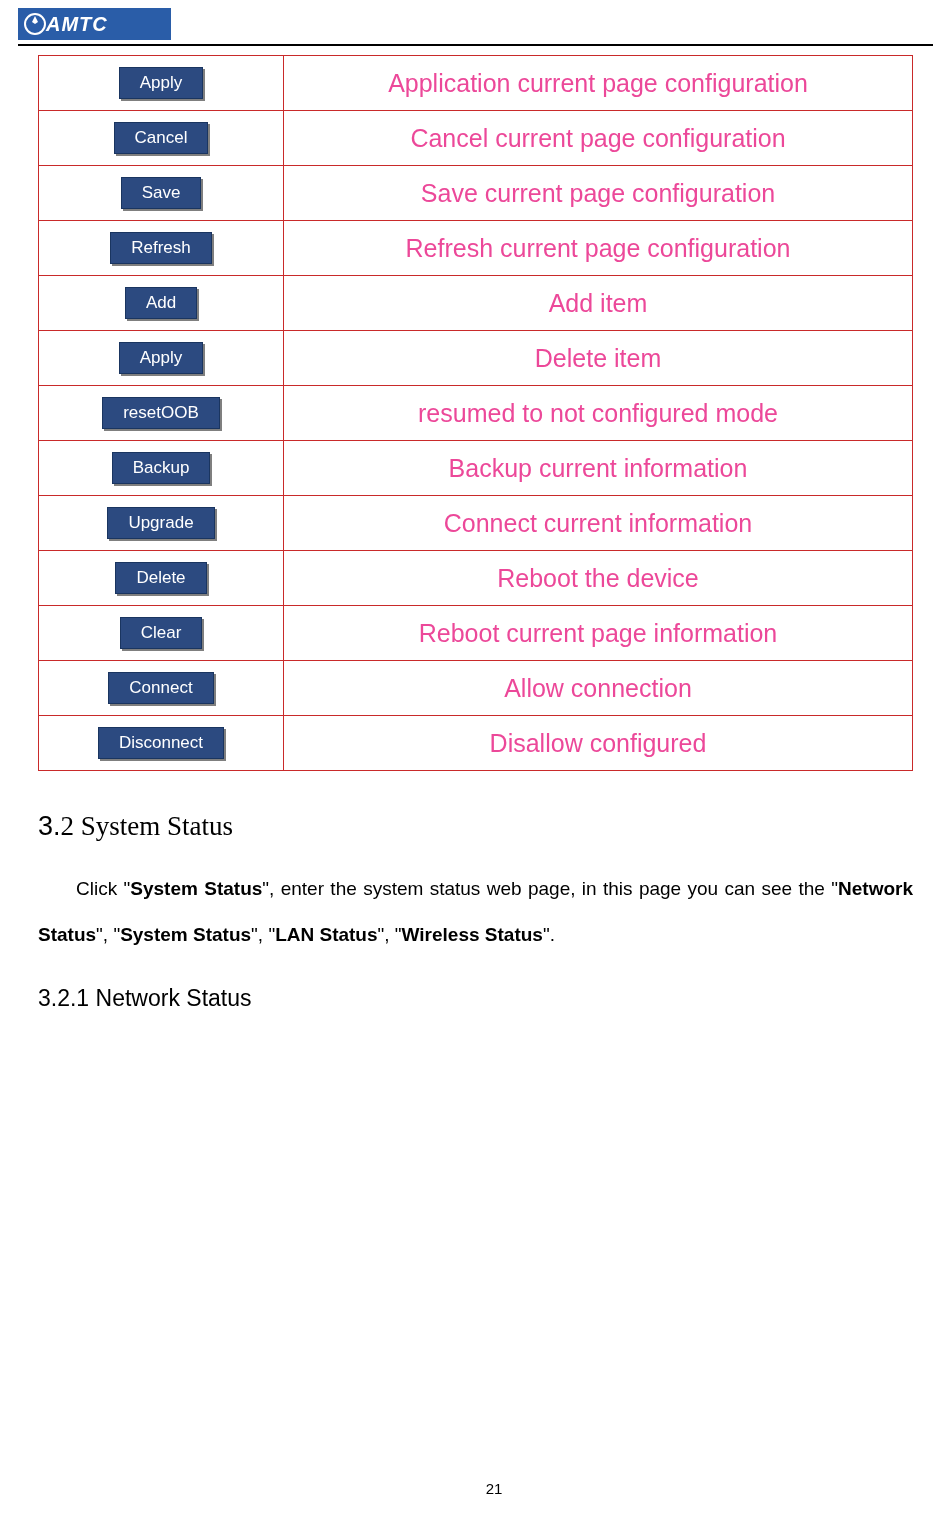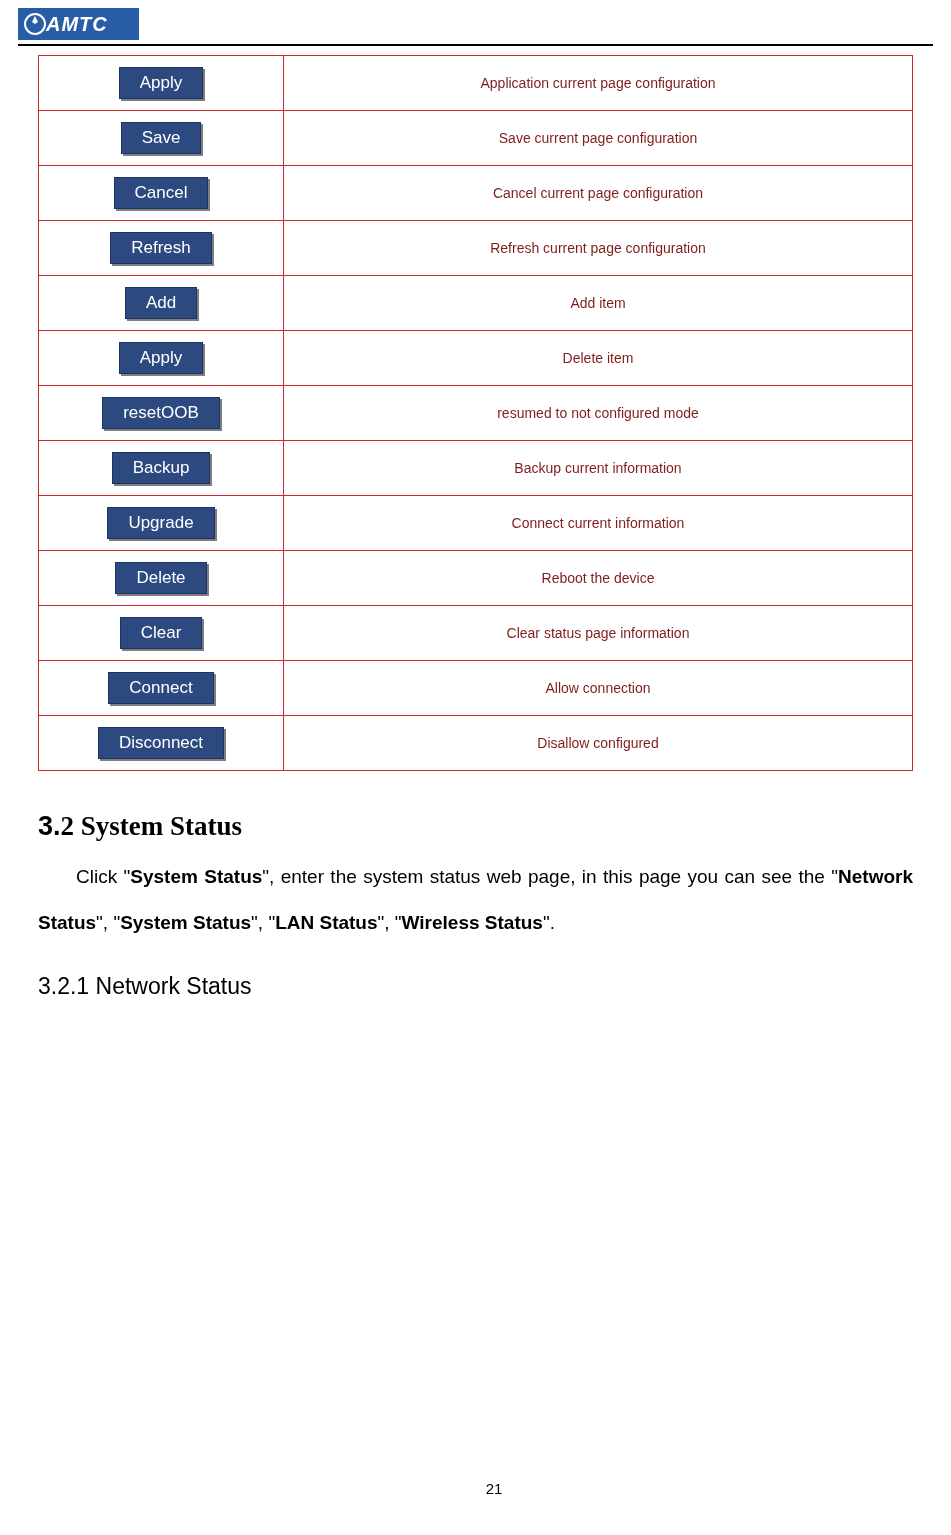--- a/index.html
+++ b/index.html
@@ -7,21 +7,21 @@
       width: 951px;
       height: 1535px;
       font-family: Arial, sans-serif;
       background: #fff;
       position: relative;
     }
     .header-logo {
       position: absolute;
       top: 8px;
       left: 18px;
-      width: 121px;
+      width: 153px;
       height: 32px;
       background: #2a5da8;
       display: flex;
       align-items: center;
       padding: 0 6px;
     }
     .logo-text {
       color: #fff;
       font-style: italic;
       font-weight: bold;
@@ -47,40 +47,40 @@
       border-collapse: collapse;
       border: 1.5px solid #c92a2a;
     }
     table.button-table td {
       border: 1px solid #c92a2a;
       text-align: center;
       vertical-align: middle;
       padding: 0;
     }
     .col-btn { width: 245px; height: 55px; }
-    .col-desc { font-size: 14px; color: #7f1d1d; }
+    .col-desc { font-size: 25px; color: #ec4899; }
     .ui-btn {
       position: relative;
       display: inline-block;
       background: #2c4a80;
       color: #fff;
       font-size: 17px;
       padding: 5px 20px;
       border: 1px solid #1a3560;
       box-shadow: 2px 2px 0 rgba(0,0,0,0.5);
       vertical-align: middle;
     }
     .section {
       margin-top: 40px;
     }
     .h2 {
       font-size: 27px;
-      font-weight: bold;
+      font-weight: normal;
       font-family: "Times New Roman", serif;
-      margin-bottom: 12px;
+      margin-bottom: 24px;
     }
     .h2 .num { font-family: Arial, sans-serif; }
     .para {
       font-size: 19px;
       line-height: 2.4;
       text-align: justify;
       margin-bottom: 28px;
       text-indent: 38px;
     }
     .h3 {
@@ -117,26 +117,26 @@
 
 <div class="content">
 
   <table class="button-table">
     <tbody>
       <tr>
         <td class="col-btn"><span class="ui-btn">Apply</span></td>
         <td class="col-desc">Application current page configuration</td>
       </tr>
       <tr>
+        <td class="col-btn"><span class="ui-btn">Cancel</span></td>
+        <td class="col-desc">Cancel current page configuration</td>
+      </tr>
+      <tr>
         <td class="col-btn"><span class="ui-btn">Save</span></td>
         <td class="col-desc">Save current page configuration</td>
-      </tr>
-      <tr>
-        <td class="col-btn"><span class="ui-btn">Cancel</span></td>
-        <td class="col-desc">Cancel current page configuration</td>
       </tr>
       <tr>
         <td class="col-btn"><span class="ui-btn">Refresh</span></td>
         <td class="col-desc">Refresh current page configuration</td>
       </tr>
       <tr>
         <td class="col-btn"><span class="ui-btn">Add</span></td>
         <td class="col-desc">Add item</td>
       </tr>
       <tr>
@@ -154,21 +154,21 @@
       <tr>
         <td class="col-btn"><span class="ui-btn">Upgrade</span></td>
         <td class="col-desc">Connect current information</td>
       </tr>
       <tr>
         <td class="col-btn"><span class="ui-btn">Delete</span></td>
         <td class="col-desc">Reboot the device</td>
       </tr>
       <tr>
         <td class="col-btn"><span class="ui-btn">Clear</span></td>
-        <td class="col-desc">Clear status page information</td>
+        <td class="col-desc">Reboot current page information</td>
       </tr>
       <tr>
         <td class="col-btn"><span class="ui-btn">Connect</span></td>
         <td class="col-desc">Allow connection</td>
       </tr>
       <tr>
         <td class="col-btn"><span class="ui-btn">Disconnect</span></td>
         <td class="col-desc">Disallow configured</td>
       </tr>
     </tbody>

